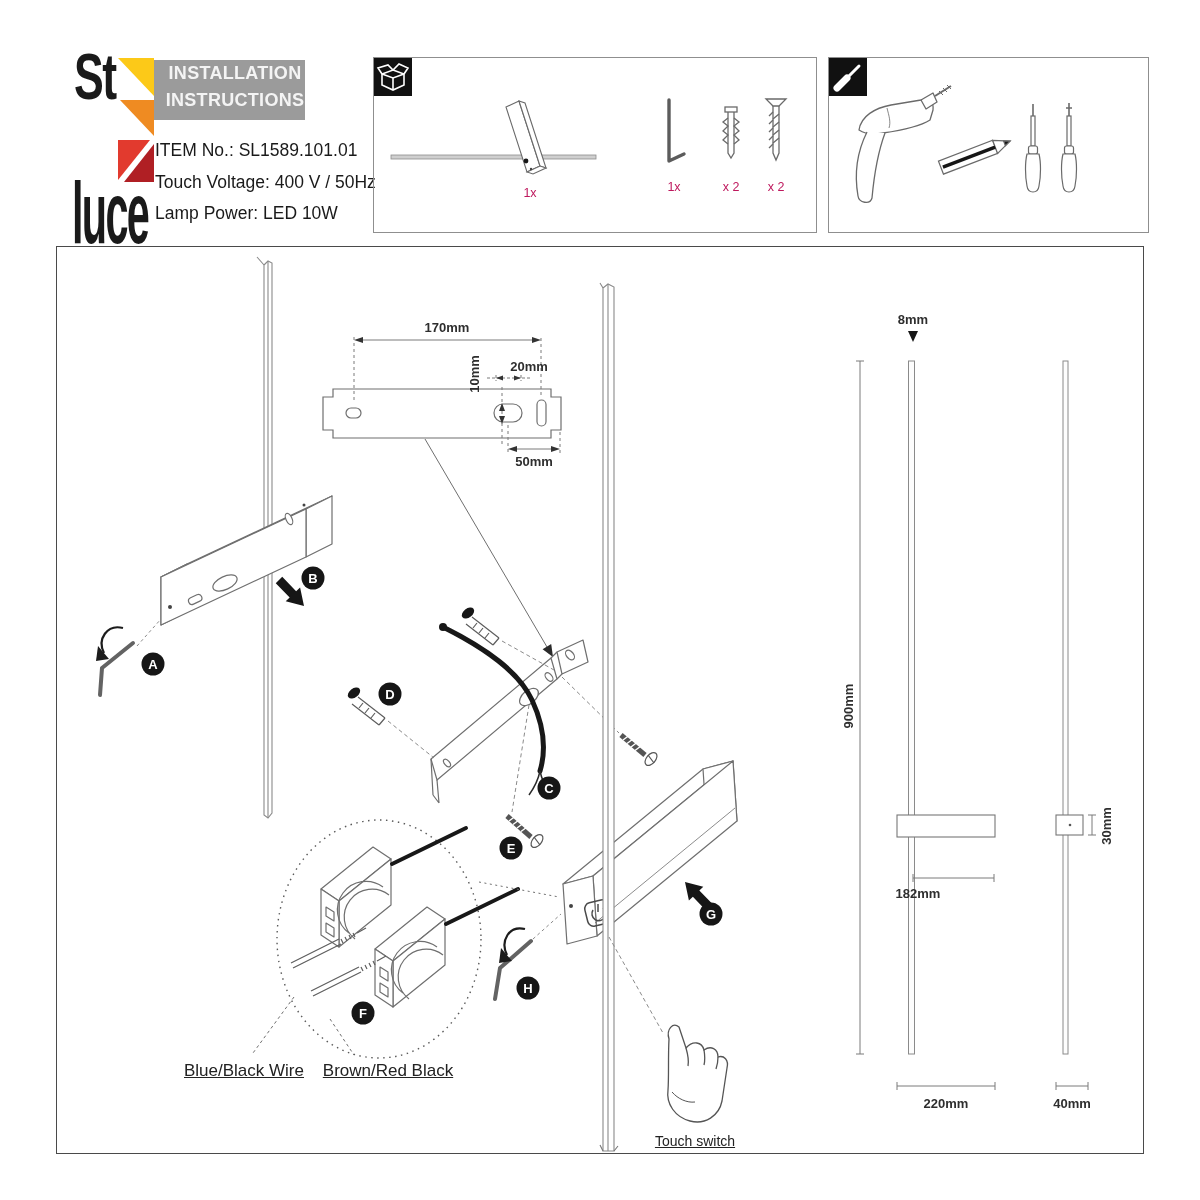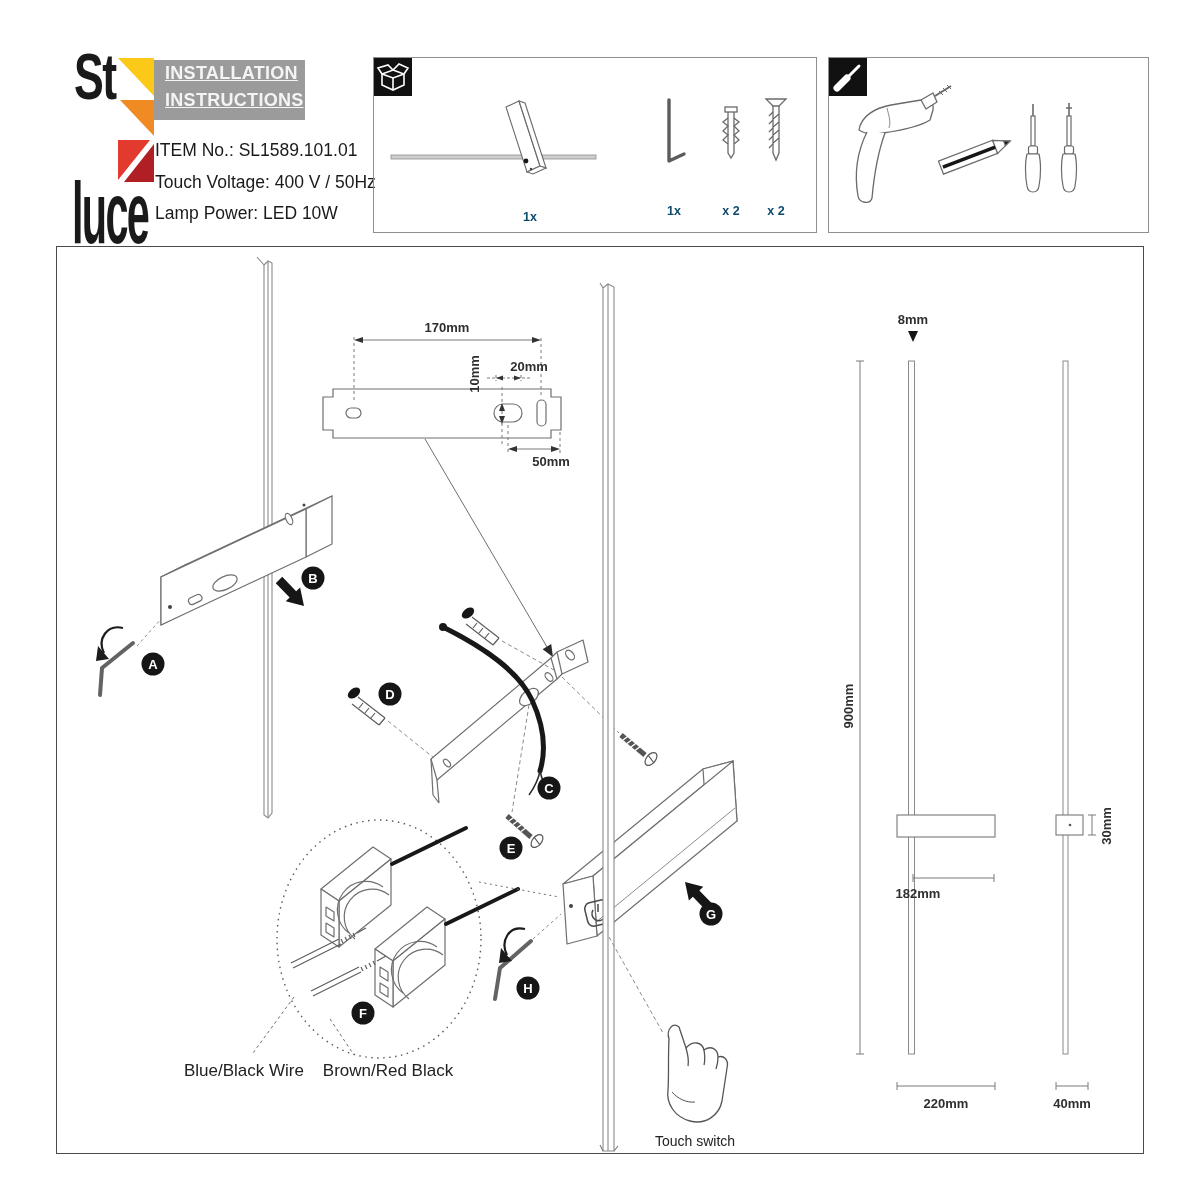--- a/index.html
+++ b/index.html
@@ -1,42 +1,42 @@
 <!DOCTYPE html>
 <html><head>
 <meta charset="utf-8">
 <style>
   html,body{margin:0;padding:0;background:#fff;}
   .sheet{position:relative;width:1200px;height:1200px;background:#fff;
-         font-family:"Liberation Sans",sans-serif;color:#1a1a1a;overflow:hidden;}
+         font-family:"Liberation Sans",sans-serif;color:#1a1a1a;overflow:hidden;text-align:center;}
   .abs{position:absolute;}
   
   .logo{left:74px;top:52px;width:82px;height:178px;}
   .logo-st{left:0;top:-8px;font-size:62px;font-weight:800;letter-spacing:-2px;
            transform:scale(.72,1.05);transform-origin:0 0;line-height:1;}
   .logo-luce{left:-2px;top:118px;font-size:74px;font-weight:800;letter-spacing:-3px;
            transform:scale(.56,1.18);transform-origin:0 0;line-height:1;}
   .title-box{left:154px;top:60px;width:140px;height:60px;background:#9b9b9b;
              color:#f4f4f4;font-size:18px;font-weight:700;line-height:27px;
-             padding-left:11px;letter-spacing:.3px;text-decoration:underline;}
+             padding-left:11px;letter-spacing:.3px;}
   .info{left:155px;font-size:17.5px;white-space:nowrap;}
   
   .pkg-box{left:373px;top:57px;width:442px;height:174px;border:1px solid #8f8f8f;}
   .tool-box{left:828px;top:57px;width:319px;height:174px;border:1px solid #8f8f8f;}
   .icon-sq{left:0;top:0;width:38px;height:38px;background:#111;}
-  .count{font-size:12.5px;font-weight:700;color:#0c4a6e;transform:translate(-50%,0);white-space:nowrap;margin-top:24px;}
+  .count{font-size:12.5px;font-weight:400;color:#be185d;transform:translate(-50%,0);white-space:nowrap;}
   
   .panel{left:56px;top:246px;width:1086px;height:906px;border:1.5px solid #4a4a4a;}
   .badge{position:absolute;width:23px;height:23px;border-radius:50%;background:#161616;
          color:#fff;font-size:13px;font-weight:700;display:flex;align-items:center;
          justify-content:center;transform:translate(-50%,-50%);}
   .dim{position:absolute;font-size:13px;font-weight:700;color:#2e2e2e;white-space:nowrap;
        transform:translate(-50%,-50%);}
   .dim.rot{transform:translate(-50%,-50%) rotate(-90deg);}
-  .lbl{position:absolute;font-size:17px;color:#222;white-space:nowrap;transform:translate(-50%,-50%);}
+  .lbl{position:absolute;font-size:17px;color:#222;white-space:nowrap;transform:translate(-50%,-50%);text-decoration:underline;}
   .lbl.small{font-size:14px;}
   svg{display:block;}
 </style>
 </head>
 <body>
 
 <div class="sheet">
 
   <div class="abs logo">
     <svg class="abs" style="left:42px;top:4px" width="40" height="126" viewBox="0 0 40 126">
@@ -355,21 +355,21 @@
     <div class="badge" style="left:492px;top:541px">C</div>
     <div class="badge" style="left:333px;top:447px">D</div>
     <div class="badge" style="left:454px;top:601px">E</div>
     <div class="badge" style="left:306px;top:766px">F</div>
     <div class="badge" style="left:654px;top:667px">G</div>
     <div class="badge" style="left:471px;top:741px">H</div>
 
     <span class="dim" style="left:390px;top:80px">170mm</span>
     <span class="dim rot" style="left:417px;top:127px">10mm</span>
     <span class="dim" style="left:472px;top:119px">20mm</span>
-    <span class="dim" style="left:494px;top:214px">50mm</span>
+    <span class="dim" style="left:477px;top:214px">50mm</span>
     <span class="dim" style="left:856px;top:72px">8mm</span>
     <span class="dim rot" style="left:791px;top:459px">900mm</span>
     <span class="dim" style="left:861px;top:646px">182mm</span>
     <span class="dim rot" style="left:1049px;top:579px">30mm</span>
     <span class="dim" style="left:889px;top:856px">220mm</span>
     <span class="dim" style="left:1015px;top:856px">40mm</span>
 
     <span class="lbl" style="left:187px;top:824px">Blue/Black Wire</span>
     <span class="lbl" style="left:331px;top:824px">Brown/Red Black</span>
     <span class="lbl small" style="left:638px;top:894px">Touch switch</span>

